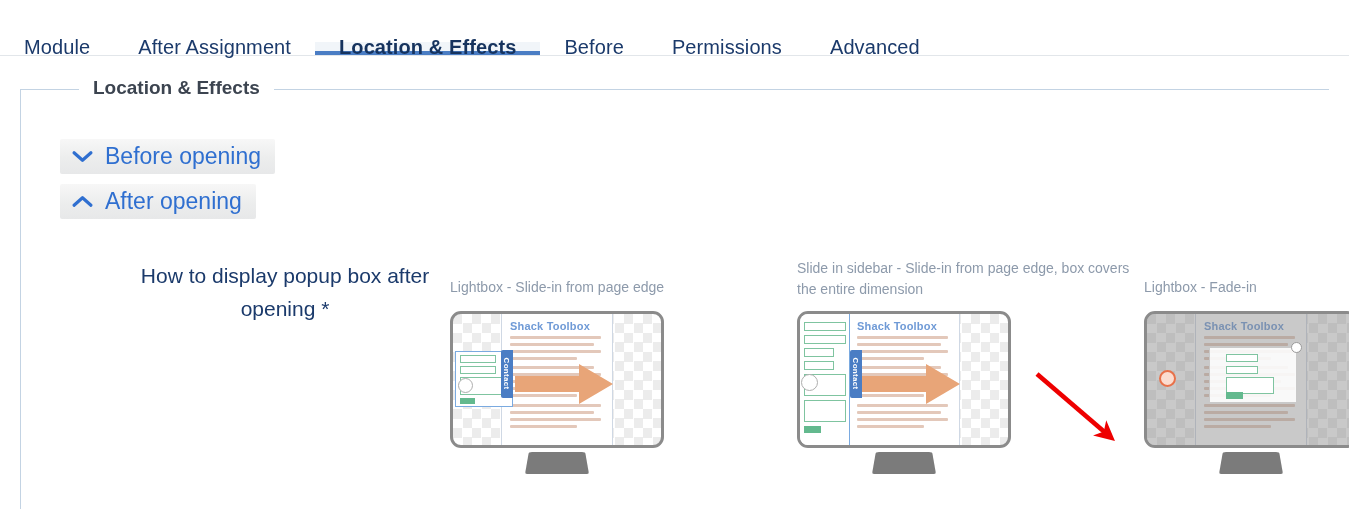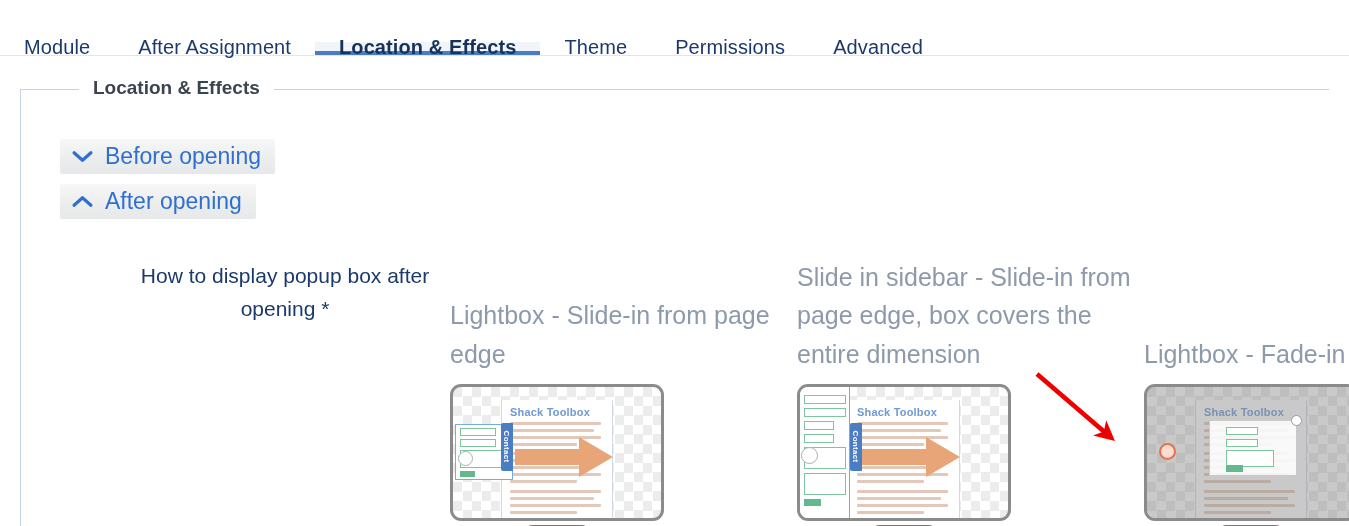--- a/index.html
+++ b/index.html
@@ -98,21 +98,21 @@
     font-size: 21px;
     line-height: 1.6;
     color: #1b3a6b;
     padding-top: 1px;
     text-align: center;
   }
 
   .options { display: flex; align-items: flex-end; gap: 0; }
   .option { width: 347px; flex: none; }
   .opt-label {
-    font-size: 25px;
+    font-size: 14px;
     line-height: 1.55;
     color: #8d9aab;
     padding: 0 8px 10px 5px;
     min-height: 34px;
   }
   .opt-thumb-wrap { position: relative; padding-left: 5px; }
 
   
   .monitor { position: relative; width: 214px; height: 151px; }
   .screen {
@@ -129,21 +129,21 @@
     transform: translateX(-50%);
     width: 64px; height: 22px;
     background: #7b7b7b;
     border-radius: 7px 7px 2px 2px;
     clip-path: polygon(6% 0, 94% 0, 100% 100%, 0 100%);
   }
 
   
   .pagecol {
     position: absolute;
-    left: 48px; top: 13px; width: 112px; height: 100%;
+    left: 48px; top: 0; width: 112px; height: 100%;
     background: #ffffff;
     border-left: 1px solid #cfd8e4;
     border-right: 1px solid #cfd8e4;
   }
   .page-title {
     position: absolute; left: 8px; top: 6px;
     font-size: 11px; font-weight: bold;
     color: #6f9ad6; letter-spacing: .2px;
     white-space: nowrap;
   }
@@ -218,21 +218,21 @@
   <div class="tab">
     <span>Module</span>
   </div>
   <div class="tab">
     <span>After Assignment</span>
   </div>
   <div class="tab active">
     <span>Location &amp; Effects</span>
   </div>
   <div class="tab">
-    <span>Theme</span>
+    <span>Before</span>
   </div>
   <div class="tab">
     <span>Permissions</span>
   </div>
   <div class="tab">
     <span>Advanced</span>
   </div>
 </div>
 
 <div class="panel">

